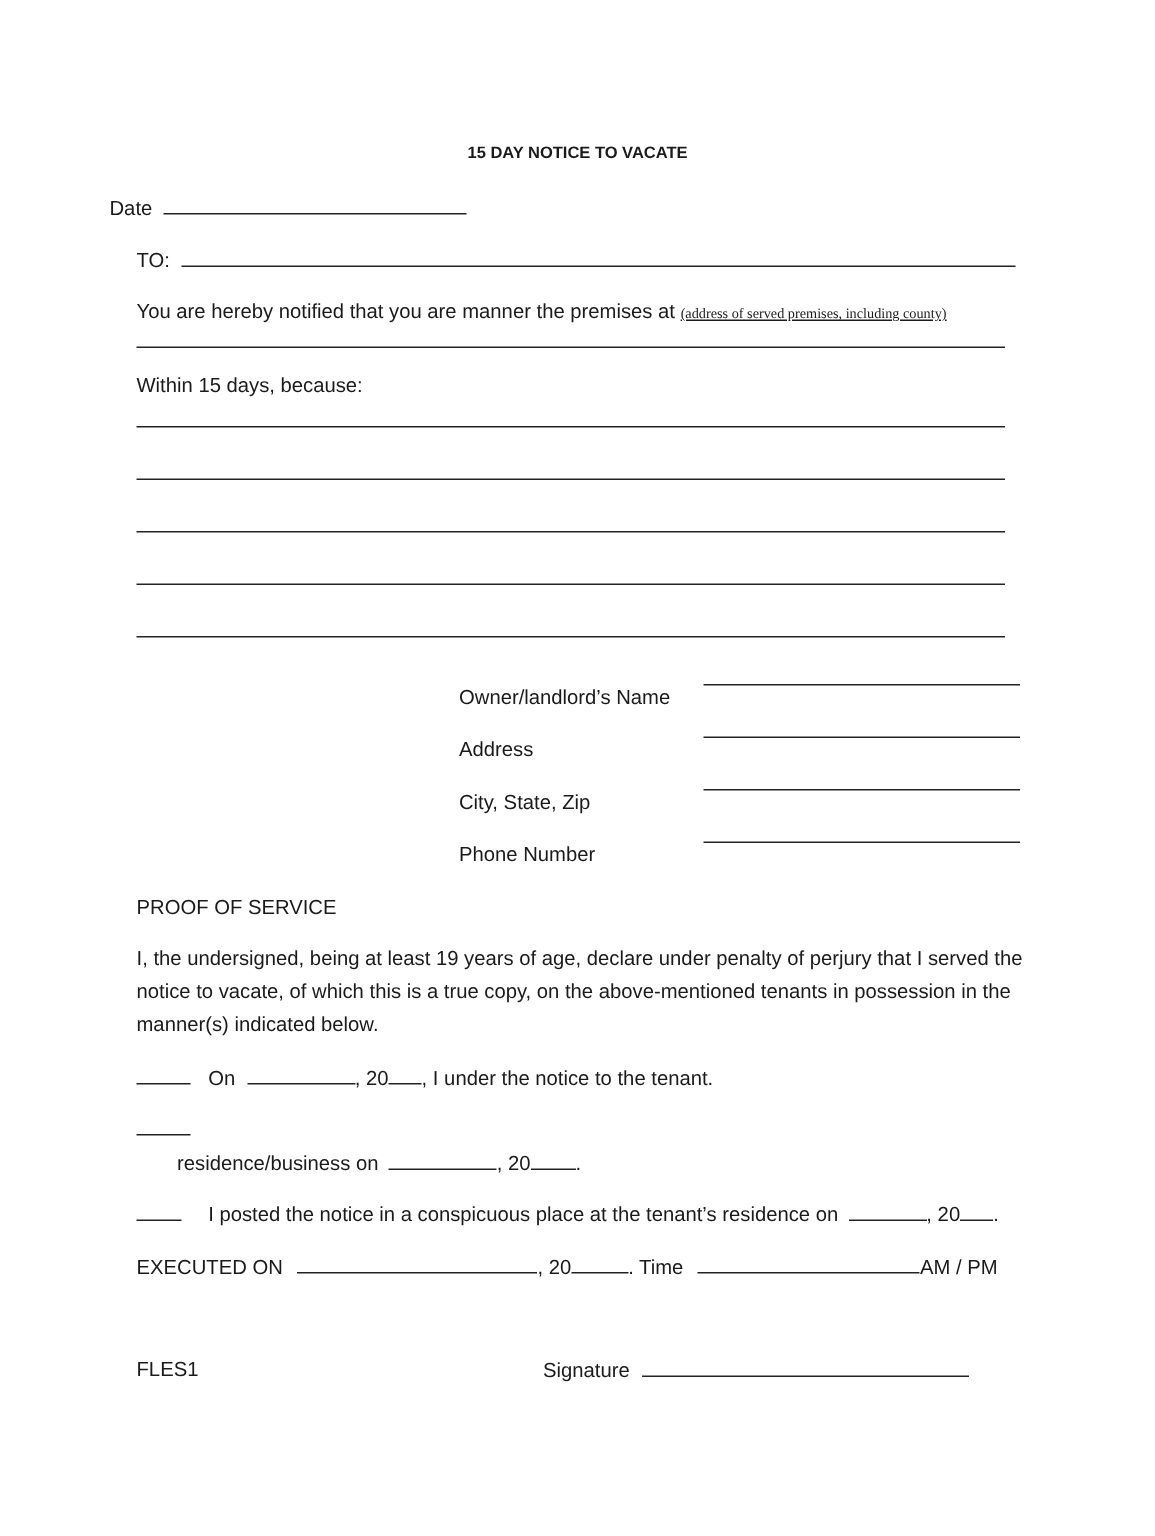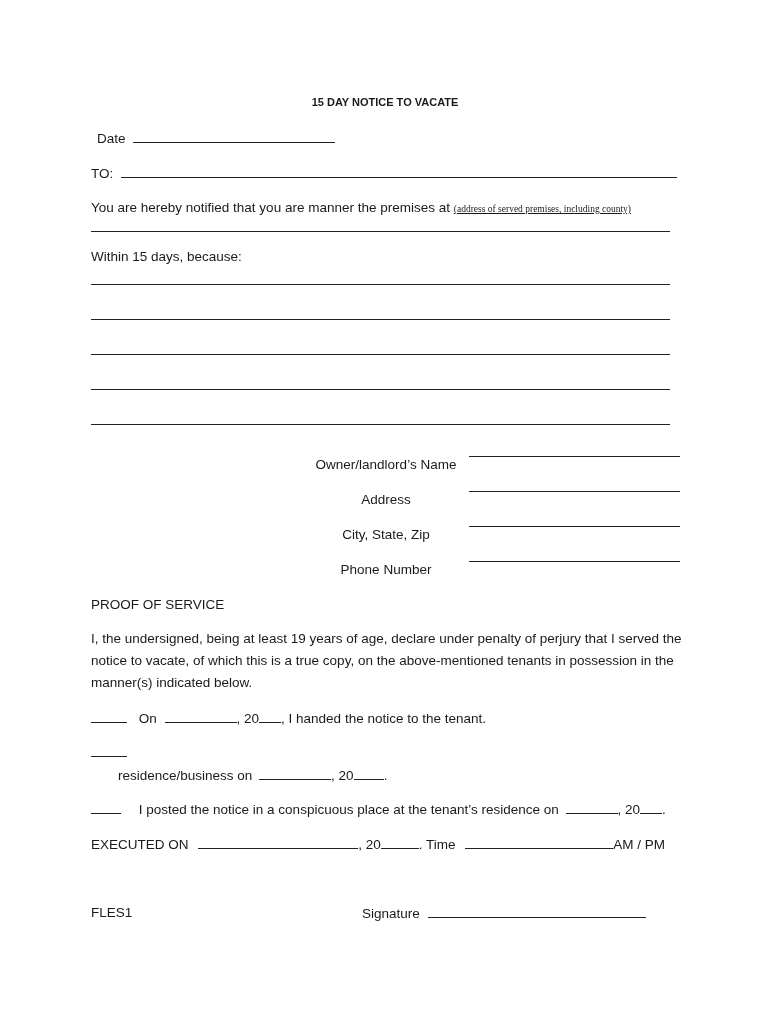--- a/index.html
+++ b/index.html
@@ -3,31 +3,31 @@
   <meta charset="utf-8">
   <style>
     * { box-sizing: border-box; margin: 0; padding: 0; }
     html, body { width: 770px; height: 1024px; background: #ffffff; overflow: hidden; }
     body { position: relative; font-family: "Liberation Sans", sans-serif; color: #1a1a1a; font-size: 13.5px; }
     .abs { position: absolute; white-space: nowrap; }
     .title { left: 0; width: 770px; top: 96px; text-align: center; font-weight: bold; font-size: 11px; }
     .line { position: absolute; height: 0; border-bottom: 1.3px solid #222; }
     .blank { display: inline-block; border-bottom: 1.2px solid #222; height: 13px; vertical-align: baseline; }
     .serif-small { font-family: "Liberation Serif", serif; font-size: 9.5px; text-decoration: underline; }
-    .right-label { text-align: center; width: 160px; left: 306px; }
+    .right-label { text-align: left; width: 160px; left: 306px; }
     .para { left: 91px; width: 600px; line-height: 22px; white-space: normal; }
   </style>
 </head>
 <body>
 
 <div>
 
   <div class="abs title">15 DAY NOTICE TO VACATE</div>
 
-  <div class="abs" style="left:97px; top:130px;">
+  <div class="abs" style="left:73px; top:130px;">
     <span>Date</span>
     <span class="blank" style="width:202px; margin-left:4px;"></span>
   </div>
 
   <div class="abs" style="left:91px; top:165px;">
     <span>TO:</span>
     <span class="blank" style="width:556px; margin-left:4px;"></span>
   </div>
 
   <div class="abs" style="left:91px; top:200px;">
@@ -55,21 +55,21 @@
 
   <div class="abs right-label" style="top:562px;">Phone Number</div>
   <div class="line" style="left:469px; top:561px; width:211px;"></div>
 
   <div class="abs" style="left:91px; top:597px;">PROOF OF SERVICE</div>
   <div class="abs para" style="top:628px;">I, the undersigned, being at least 19 years of age, declare under penalty of perjury that I served the notice to vacate, of which this is a true copy, on the above-mentioned tenants in possession in the manner(s) indicated below.</div>
 
   <div class="abs" style="left:91px; top:710px;">
     <span class="blank" style="width:36px;"></span>
     <span style="margin-left:8px;">On</span>
-    <span class="blank" style="width:72px; margin-left:4px;"></span><span>, 20</span><span class="blank" style="width:22px;"></span><span>, I handed the notice to the tenant.</span>
+    <span class="blank" style="width:72px; margin-left:4px;"></span><span>, 20</span><span class="blank" style="width:22px;"></span><span>, I under the notice to the tenant.</span>
   </div>
 
   <div class="abs" style="left:91px; top:744px;">
     <span class="blank" style="width:36px;"></span>
   </div>
   <div class="abs" style="left:118px; top:767px;">
     <span>residence/business on</span>
     <span class="blank" style="width:72px; margin-left:3px;"></span><span>, 20</span><span class="blank" style="width:30px;"></span><span>.</span>
   </div>
 

